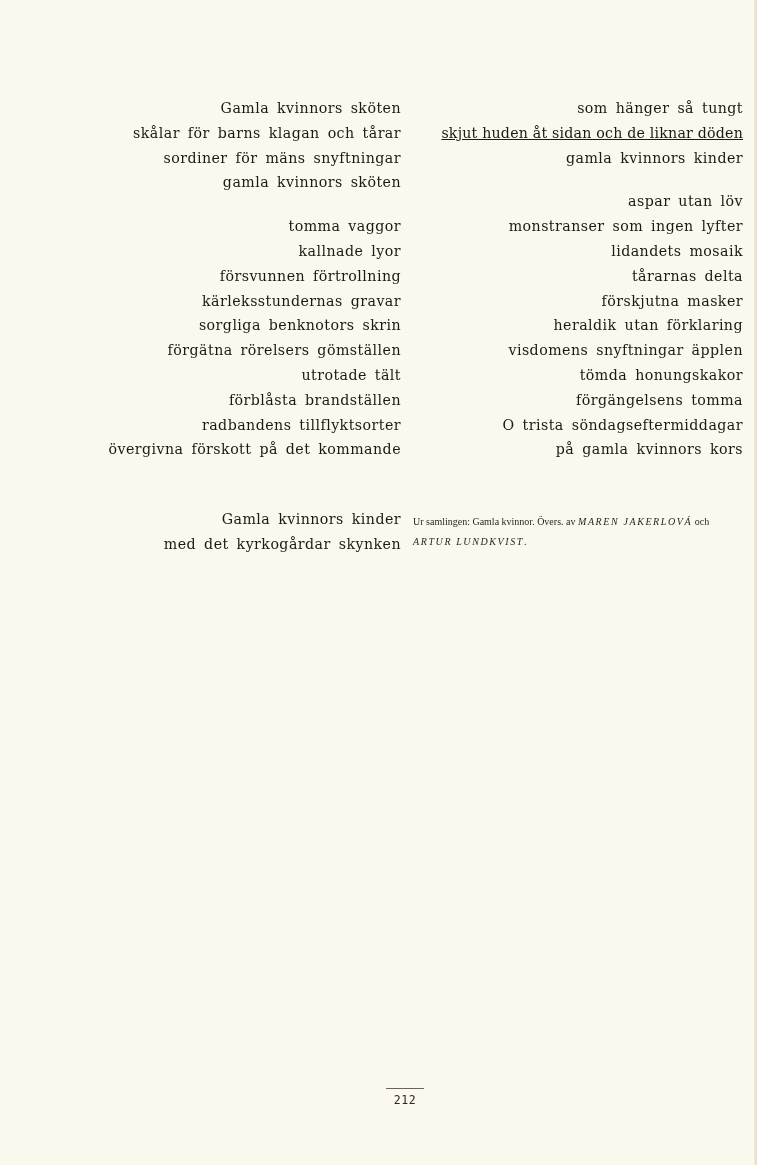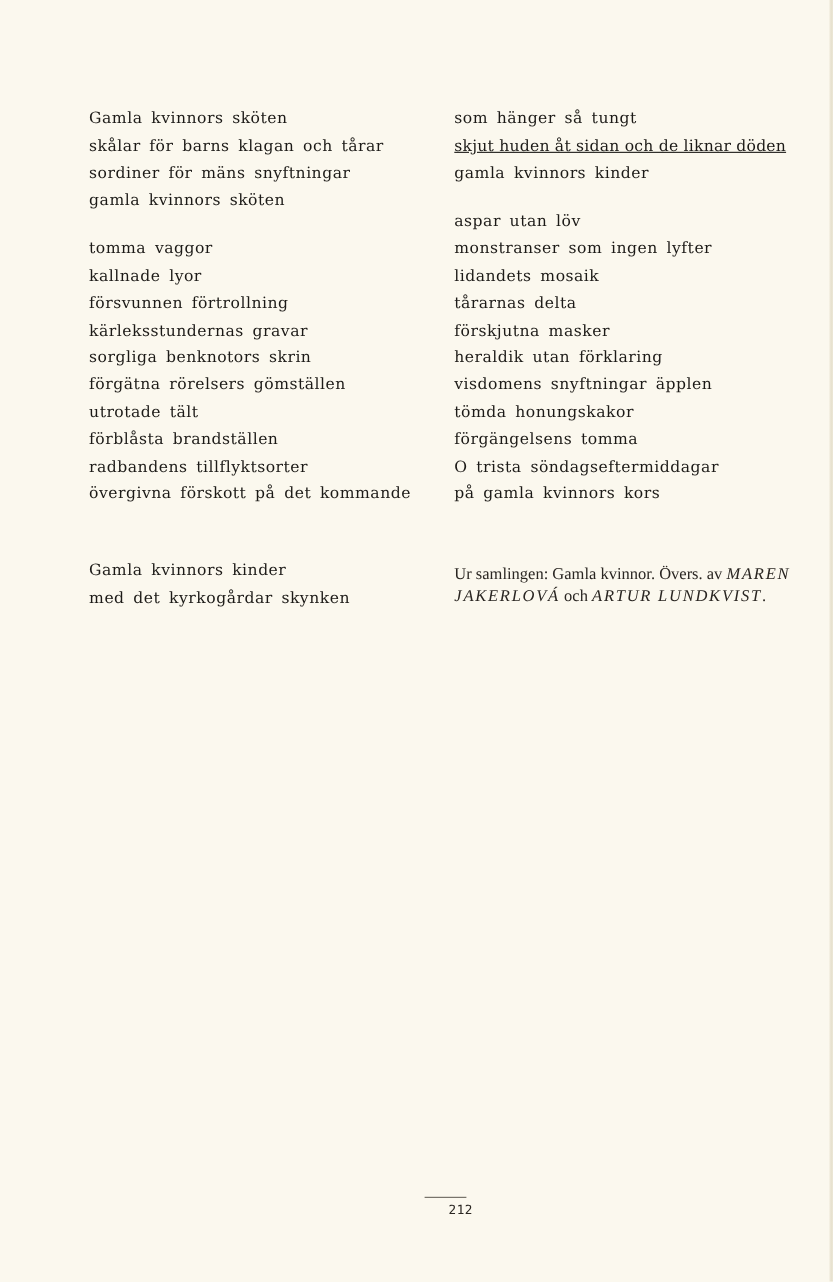--- a/index.html
+++ b/index.html
@@ -11,52 +11,53 @@
     font-family: "DejaVu Serif", serif;
     color: #1c1a17;
   }
   .page-edge {
     position: absolute; right: 0; top: 0; width: 3px; height: 1165px;
     background: linear-gradient(to right, #efeadb, #e3ddc9);
   }
   .col {
     position: absolute;
     top: 96px;
+    text-align: right;
   }
   .col-left { left: 81px; width: 320px; }
   .col-right { left: 413px; width: 330px; }
   .line {
     font-size: 14.2px;
     line-height: 24.8px;
     height: 24.8px;
     white-space: nowrap;
     letter-spacing: 0.45px;
     word-spacing: 3px;
   }
   .gap-sm { height: 19px; }
   .gap-lg { height: 45px; }
   .credit {
     position: absolute;
     left: 413px; top: 512px; width: 320px;
     font-family: "Liberation Serif", serif;
-    font-size: 15px;
+    font-size: 10px;
     line-height: 20px;
     color: #2a2622;
   }
   .credit .name {
     font-style: italic;
     letter-spacing: 1.6px;
   }
   .folio-rule {
     position: absolute; left: 386px; top: 1088px;
     width: 38px; height: 1px; background: #6a655c;
   }
   .folio {
     position: absolute; left: 380px; top: 1093px; width: 50px;
-    text-align: right;
+    text-align: center;
     font-family: "DejaVu Sans Mono", monospace;
     font-size: 11.5px;
     letter-spacing: 0.5px;
     color: #2a2622;
   }
 </style>
 </head>
 <body>
 
 <div class="page-edge"></div>

